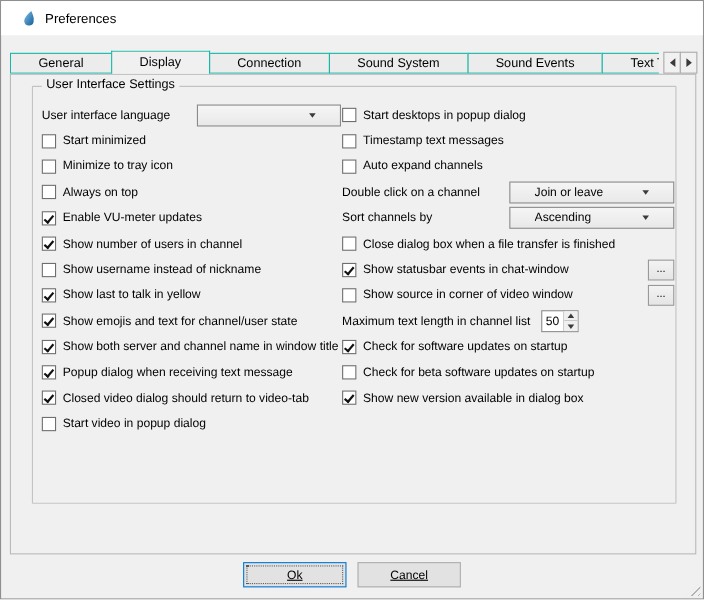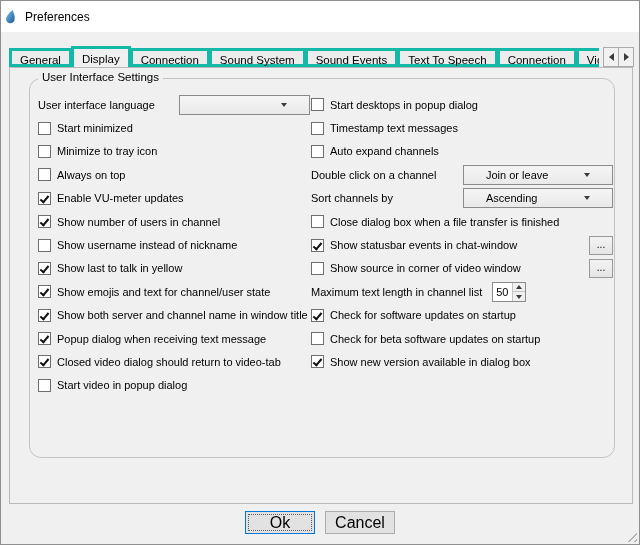--- a/index.html
+++ b/index.html
@@ -1,38 +1,38 @@
 <!DOCTYPE html>
 <html><head>
 <meta charset="utf-8">
 <style>
   *{box-sizing:border-box;margin:0;padding:0}
   html,body{width:640px;height:545px}
   body{font-family:"Liberation Sans",sans-serif;background:#ffffff;overflow:hidden}
   .dialog{position:relative;width:640px;height:545px;background:#f0f0f0;border:1px solid #8f8f8f;overflow:hidden}
 
   
-  .titlebar{position:absolute;left:0;top:0;right:0;height:31px;background:#ffffff;display:flex;align-items:center;padding-left:1px}
+  .titlebar{position:absolute;left:0;top:0;right:0;height:31px;background:#ffffff;display:flex;align-items:center;padding-left:17px}
   .titlebar .title{font-size:12px;color:#000;margin-left:7px}
   .app-icon{width:16px;height:16px;display:inline-flex}
 
   
   .tabbar{position:absolute;left:8px;top:45px;height:21px;display:flex;align-items:flex-end;z-index:2;max-width:590px;overflow:hidden}
-  .tab{height:19px;line-height:18px;padding:0 8px;font-size:11.5px;color:#000;background:#ececec;border:3px solid #14b8a6;margin-right:-1px;white-space:nowrap}
+  .tab{height:19px;line-height:18px;padding:0 25px;font-size:11.5px;color:#000;background:#ececec;border:1px solid #14b8a6;margin-right:-1px;white-space:nowrap}
   .tab.selected{height:22px;line-height:21px;margin-bottom:-1px;background:#f0f0f0;border-bottom:none;position:relative;z-index:3}
   .tab-scroll{position:absolute;top:46px;right:5px;display:flex;z-index:4}
   .tab-scroll .sbtn{width:16px;height:20px;background:#f1f1f1;border:1px solid #ababab;display:flex;align-items:center;justify-content:center;margin-left:-1px;cursor:default}
   .tri-left{width:0;height:0;border-top:4px solid transparent;border-bottom:4px solid transparent;border-right:5px solid #3b3b3b}
   .tri-right{width:0;height:0;border-top:4px solid transparent;border-bottom:4px solid transparent;border-left:5px solid #3b3b3b}
 
   
   .pane{position:absolute;left:8px;top:66px;width:624px;height:437px;border:1px solid #b9b9b9;background:#f0f0f0;z-index:1}
 
   
-  .groupbox{position:absolute;left:19px;top:10px;width:586px;height:380px;border:1px solid #c3c3c3;border-radius:12px}
+  .groupbox{position:absolute;left:19px;top:10px;width:586px;height:380px;border:1px solid #c3c3c3;border-radius:1px}
   .group-legend{position:absolute;top:-8px;left:8px;background:#f0f0f0;padding:0 4px;font-size:11.5px;color:#000;white-space:nowrap}
   .left-col{position:absolute;left:8px;top:14px;width:272px}
   .right-col{position:absolute;left:281px;top:14px;width:302px}
 
   .row{height:23.4px;display:flex;align-items:center;white-space:nowrap;font-size:11px;color:#000}
   .lbl{margin-right:4px}
 
   
   .cb{width:13px;height:13px;background:#ffffff;border:1px solid #6e6e6e;margin-right:6px;position:relative;flex:none}
   .cb.checked::after{content:"";position:absolute;left:3px;top:1px;width:3px;height:7px;border:solid #111;border-width:0 2px 2px 0;transform:rotate(40deg)}
@@ -51,21 +51,21 @@
   .spin{display:flex;margin-left:6px;height:20px;border:1px solid #8a8a8a;background:#ffffff;flex:none}
   .spin-value{width:19px;padding:3px 0 16px 3px;font-size:11px}
   .spin-btns{width:13px;display:flex;flex-direction:column;border-left:1px solid #c3c3c3}
   .spin-up,.spin-down{flex:1;background:#f0f0f0;display:flex;align-items:center;justify-content:center}
   .spin-up{border-bottom:1px solid #c3c3c3}
   .tri-up{width:0;height:0;border-left:3px solid transparent;border-right:3px solid transparent;border-bottom:4px solid #3b3b3b}
   .tri-down{width:0;height:0;border-left:3px solid transparent;border-right:3px solid transparent;border-top:4px solid #3b3b3b}
 
   
   .btn-row{position:absolute;left:0;right:0;top:510px;display:flex;justify-content:center;gap:10px}
-  .btn{width:70px;height:23px;background:#e2e2e2;border:1px solid #adadad;font-family:inherit;font-size:16px;color:#000;cursor:default}
+  .btn{width:94px;height:23px;background:#e2e2e2;border:1px solid #adadad;font-family:inherit;font-size:11px;color:#000;text-decoration:underline;cursor:default}
   .btn.default{border:1px solid #0078d7;outline:1px dotted #5c5c5c;outline-offset:-4px}
 
   
   .grip{position:absolute;right:2px;bottom:2px;width:13px;height:13px;background:repeating-linear-gradient(135deg,#b3b3b3 0 1px,transparent 1px 4px);clip-path:polygon(100% 0,100% 100%,0 100%)}
 </style>
 </head>
 <body>
 
 <div class="dialog">
 

